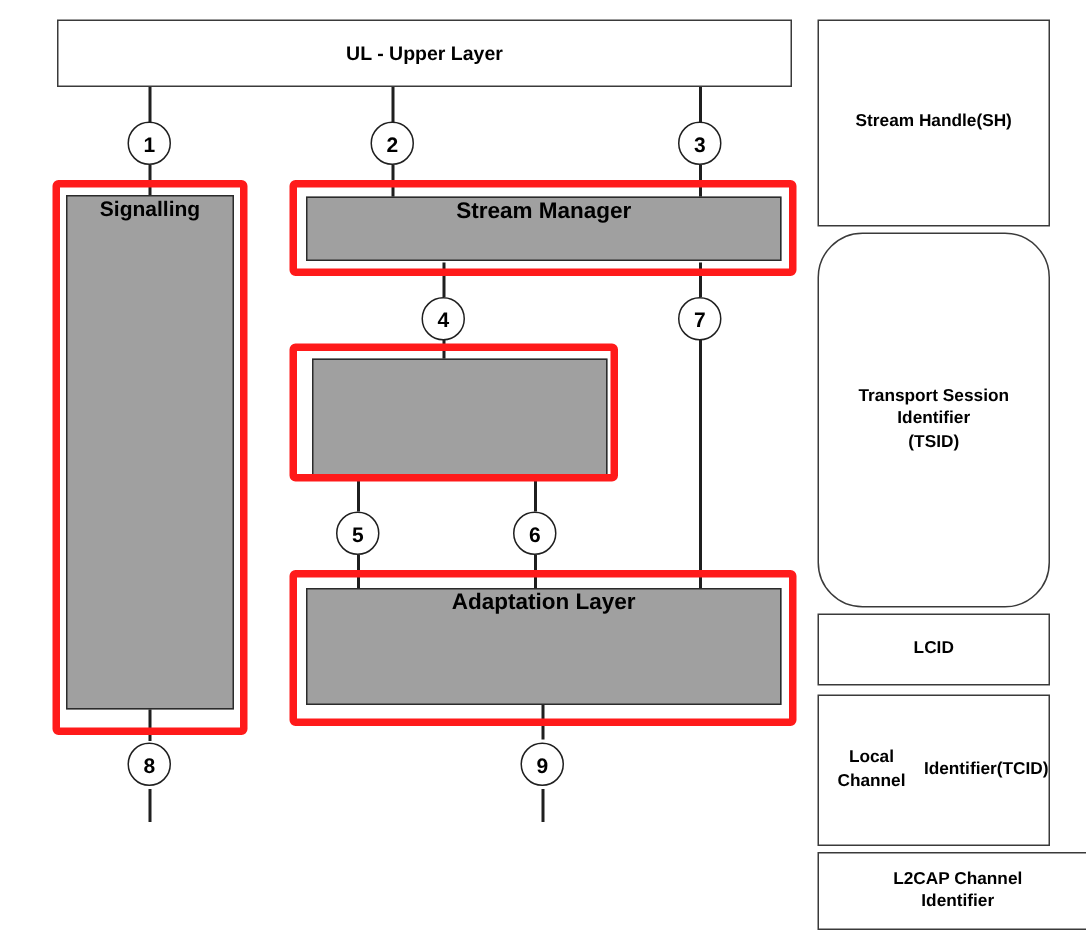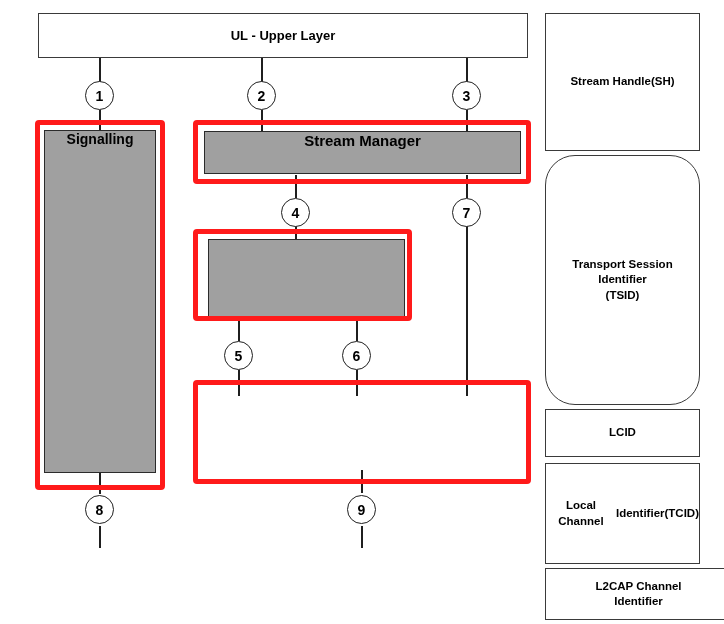--- a/index.html
+++ b/index.html
@@ -141,20 +141,23 @@
   <div class="abs greybox layer-boxes" style="left:204px; top:131px; width:317px; height:43px; font-size:15px;">
     <span>Stream Manager</span>
   </div>
 
   <div class="abs redframe layer-frames" style="left:193px; top:229px; width:219px; height:92px;"></div>
 
   <div class="abs greybox plain" style="left:208px; top:239px; width:197px; height:78px; z-index:2;"></div>
 
 
   <div class="abs redframe layer-frames" style="left:193px; top:380px; width:338px; height:104px;"></div>
+  <div class="abs greybox layer-boxes" style="left:204px; top:392px; width:317px; height:78px; font-size:15px;">
+    <span>Adaptation Layer</span>
+  </div>
 
 
   <div class="layer-circles">
     <div class="abs numcircle" style="left:85px;  top:81px;  width:29px; height:29px;">
       <span>1</span>
     </div>
     <div class="abs numcircle" style="left:247px; top:81px;  width:29px; height:29px;">
       <span>2</span>
     </div>
     <div class="abs numcircle" style="left:452px; top:81px;  width:29px; height:29px;">

